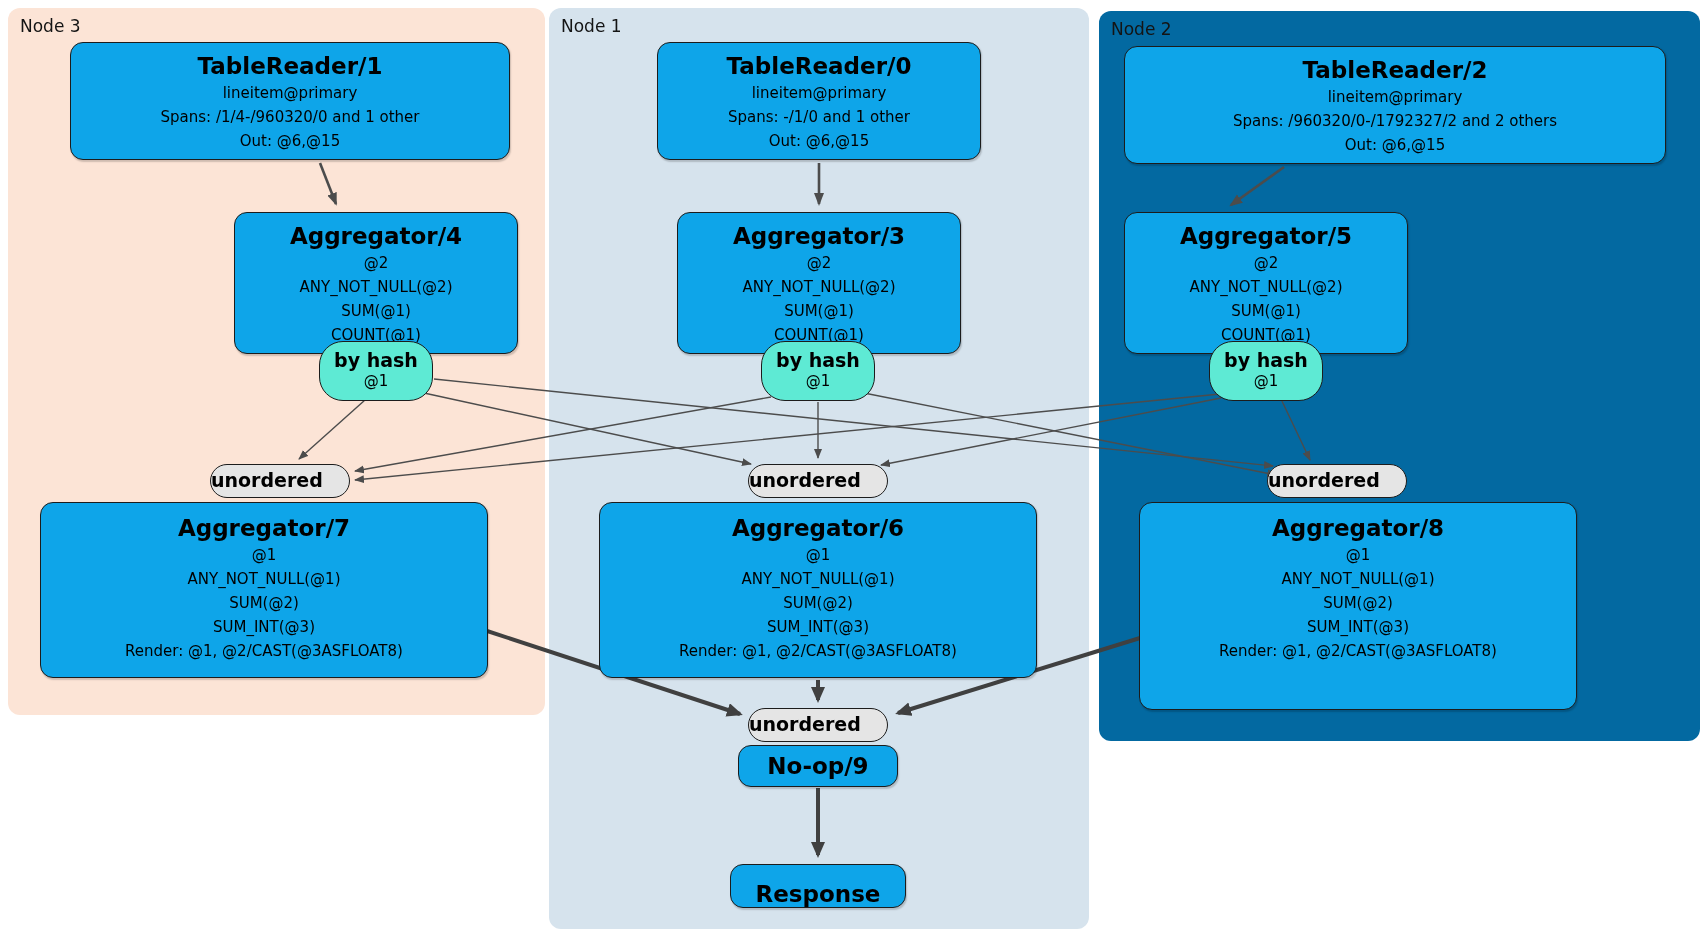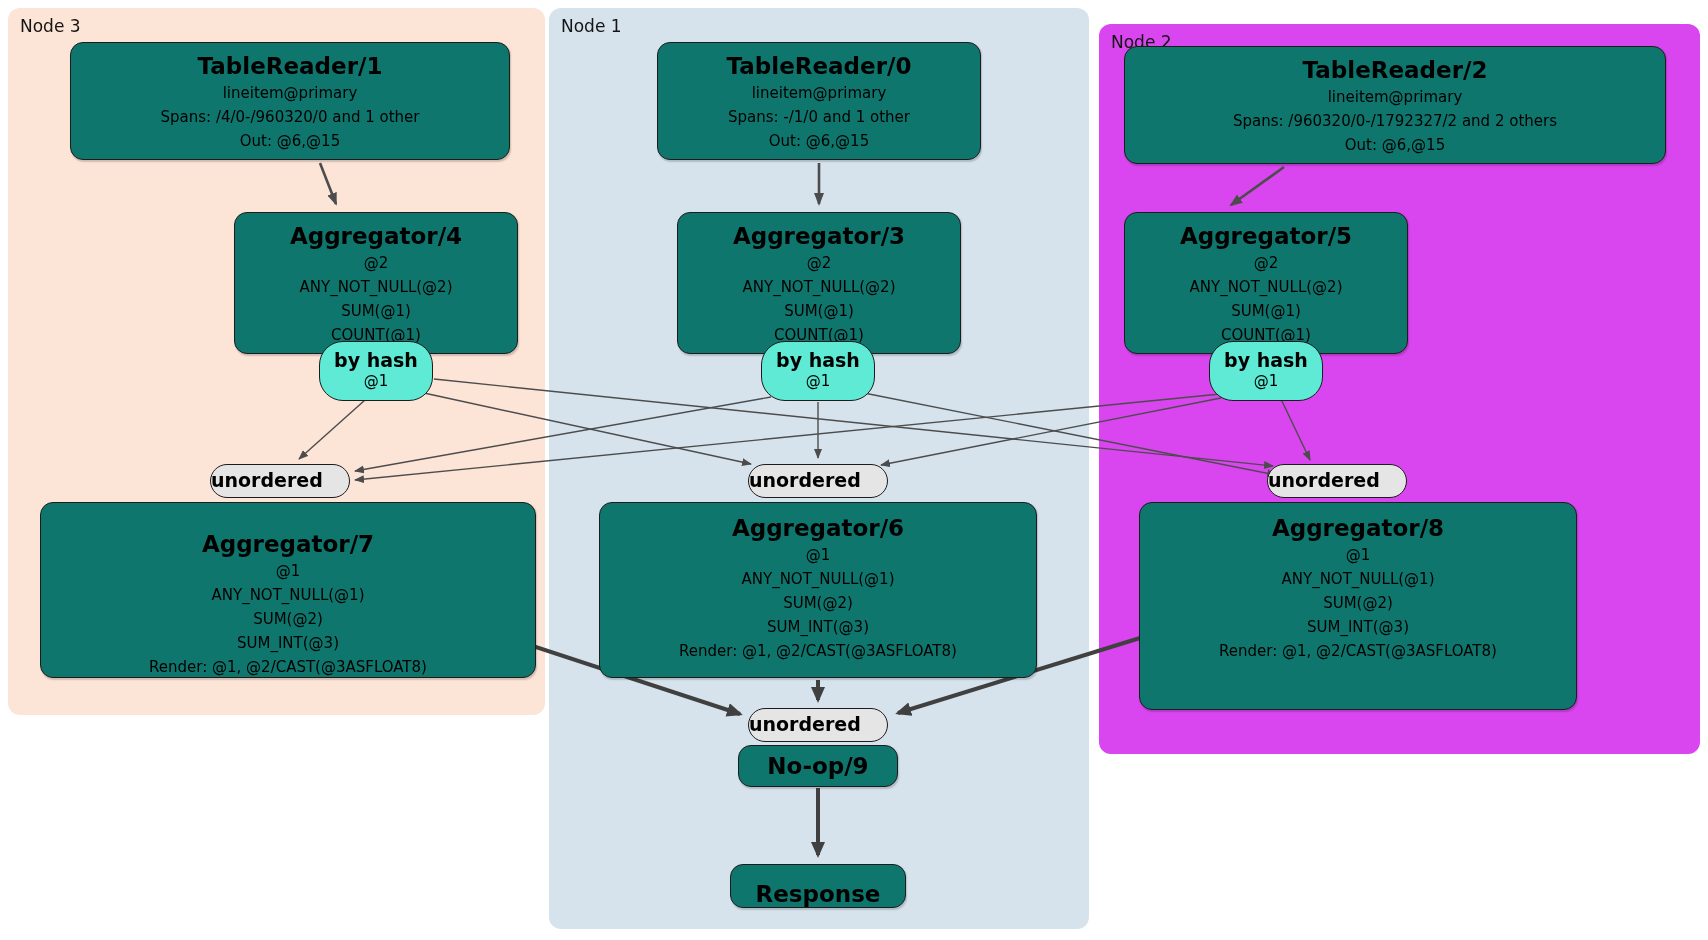--- a/index.html
+++ b/index.html
@@ -1,34 +1,34 @@
 <!DOCTYPE html>
 <html><head>
 <meta charset="utf-8">
 <style>
   html,body{margin:0;padding:0;background:#ffffff;}
   #canvas{position:relative;width:1708px;height:940px;background:#ffffff;overflow:hidden;
           font-family:"DejaVu Sans","Liberation Sans",sans-serif;color:#000;}
   .region{position:absolute;border-radius:12px;}
   #region-node3{left:8px;top:8px;width:537px;height:707px;background:#fce4d6;}
   #region-node1{left:549px;top:8px;width:540px;height:921px;background:#d6e3ed;}
-  #region-node2{left:1099px;top:24px;width:601px;height:730px;background:#d946ef;}
+  #region-node2{left:1099px;top:11px;width:601px;height:730px;background:#0369a1;}
   .region-label{position:absolute;top:8px;left:12px;font-size:17px;color:#141414;}
   svg.edges{position:absolute;left:0;top:0;width:1708px;height:940px;pointer-events:none;}
-  .pbox{position:absolute;background:#0f766e;border:1.6px solid #1c1c1c;border-radius:13px;
+  .pbox{position:absolute;background:#0ea5e9;border:1.6px solid #1c1c1c;border-radius:13px;
         text-align:center;box-shadow:1px 1.5px 1.5px rgba(0,0,0,0.18);padding-top:8px;box-sizing:border-box;}
   .ptitle{font-size:23px;font-weight:bold;line-height:30px;}
   .pline{font-size:15px;line-height:24px;white-space:nowrap;}
   #box-tr1{left:70px;top:42px;width:440px;height:118px;}
   #box-tr0{left:657px;top:42px;width:324px;height:118px;}
   #box-tr2{left:1124px;top:46px;width:542px;height:118px;}
   #box-agg4{left:234px;top:212px;width:284px;height:142px;}
   #box-agg3{left:677px;top:212px;width:284px;height:142px;}
   #box-agg5{left:1124px;top:212px;width:284px;height:142px;}
-  #box-agg7{left:40px;top:502px;width:496px;height:176px;padding-top:26px;text-align:center;}
+  #box-agg7{left:40px;top:502px;width:448px;height:176px;padding-top:10px;text-align:center;}
   #box-agg6{left:599px;top:502px;width:438px;height:176px;padding-top:10px;}
   #box-agg8{left:1139px;top:502px;width:438px;height:208px;padding-top:10px;}
   #box-noop{left:738px;top:745px;width:160px;height:42px;padding-top:0;}
   #box-noop .ptitle{line-height:40px;}
   #box-response{left:730px;top:864px;width:176px;height:44px;padding-top:8px;}
   #box-response .ptitle{line-height:42px;}
   .hashoval{position:absolute;width:114px;height:60px;background:#5eead4;border:1.6px solid #1c1c1c;
         border-radius:24px;text-align:center;box-sizing:border-box;padding-top:6px;}
   .hashoval .h1{font-size:19px;font-weight:bold;line-height:24px;}
   .hashoval .h2{font-size:15px;line-height:18px;}
@@ -81,21 +81,21 @@
 
     <path d="M478,628 L740,714" stroke="#404040" stroke-width="4" fill="none" marker-end="url(#athick)"></path>
     <path d="M818,680 L818,700" stroke="#404040" stroke-width="4" fill="none" marker-end="url(#athick)"></path>
     <path d="M1140,638 L898,713" stroke="#404040" stroke-width="4" fill="none" marker-end="url(#athick)"></path>
     <path d="M818,788 L818,855" stroke="#404040" stroke-width="4" fill="none" marker-end="url(#athick)"></path>
   </svg>
 
   <div class="pbox" id="box-tr1">
     <div class="ptitle">TableReader/1</div>
     <div class="pline">lineitem@primary</div>
-    <div class="pline">Spans: /4/0-/960320/0 and 1 other</div>
+    <div class="pline">Spans: /1/4-/960320/0 and 1 other</div>
     <div class="pline">Out: @6,@15</div>
   </div>
   <div class="pbox" id="box-tr0">
     <div class="ptitle">TableReader/0</div>
     <div class="pline">lineitem@primary</div>
     <div class="pline">Spans: -/1/0 and 1 other</div>
     <div class="pline">Out: @6,@15</div>
   </div>
   <div class="pbox" id="box-tr2">
     <div class="ptitle">TableReader/2</div>

